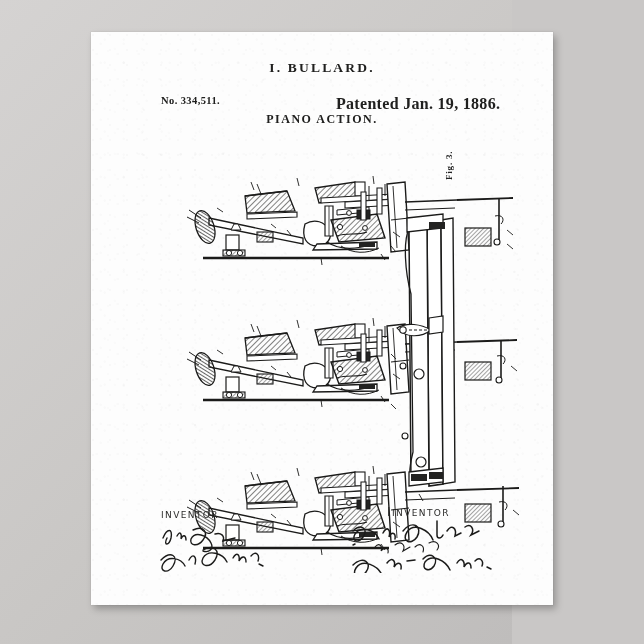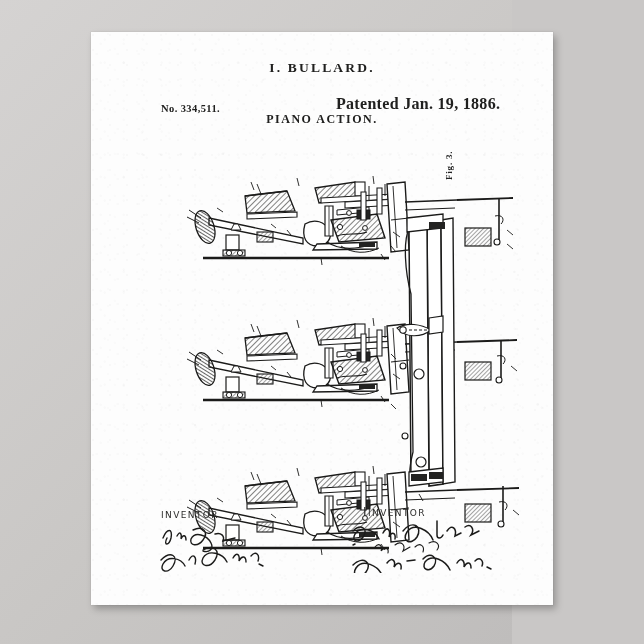--- a/index.html
+++ b/index.html
@@ -28,39 +28,39 @@
       radial-gradient(circle at 27% 88%, rgba(0,0,0,.02) 0 1px, transparent 1.6px),
       radial-gradient(circle at 58% 12%, rgba(0,0,0,.015) 0 1px, transparent 1.6px);
     background-size:17px 15px,23px 19px,19px 23px,27px 21px,21px 25px,29px 17px;
     opacity:.9;
   }
 
   
   .hdr{position:absolute;left:0;right:0;text-align:center;color:#20201f;}
   #t-name{top:28px;font-size:13.5px;letter-spacing:2.2px;font-weight:700;}
   #t-sub{top:48px;font-size:12px;letter-spacing:1.5px;font-weight:700;margin-top:32px;}
-  #t-no{position:absolute;left:70px;top:63px;font-size:10.5px;font-weight:700;letter-spacing:.4px;color:#20201f;margin-top:8px;}
+  #t-no{position:absolute;left:70px;top:63px;font-size:10.5px;font-weight:700;letter-spacing:.4px;color:#20201f;}
   #t-date{position:absolute;left:245px;top:63px;font-size:16px;font-weight:700;letter-spacing:.3px;color:#20201f;}
 
   
   .figlab{
     position:absolute;font-size:9px;font-weight:700;color:#222;
     letter-spacing:.8px;
     transform:rotate(-90deg);transform-origin:left top;white-space:nowrap;
   }
 
   
   #art{position:absolute;left:0;top:0;width:462px;height:573px;}
   svg{display:block;}
 
   
   .siglabel{position:absolute;font-family:"DejaVu Sans",sans-serif;
     font-size:9px;letter-spacing:1.4px;color:#2a2a29;}
   #wit-label{left:70px;top:478px;}
-  #inv-label{left:272px;top:473px;}
+  #inv-label{left:272px;top:473px;padding-left:24px;}
   .cap{font-size:12px;}
   .sigwrap{position:absolute;}
   #wit-sigs{left:68px;top:488px;}
   #inv-sigs{left:258px;top:483px;}
 </style>
 </head>
 <body>
 
 <div id="stage">
   <div id="poster">

